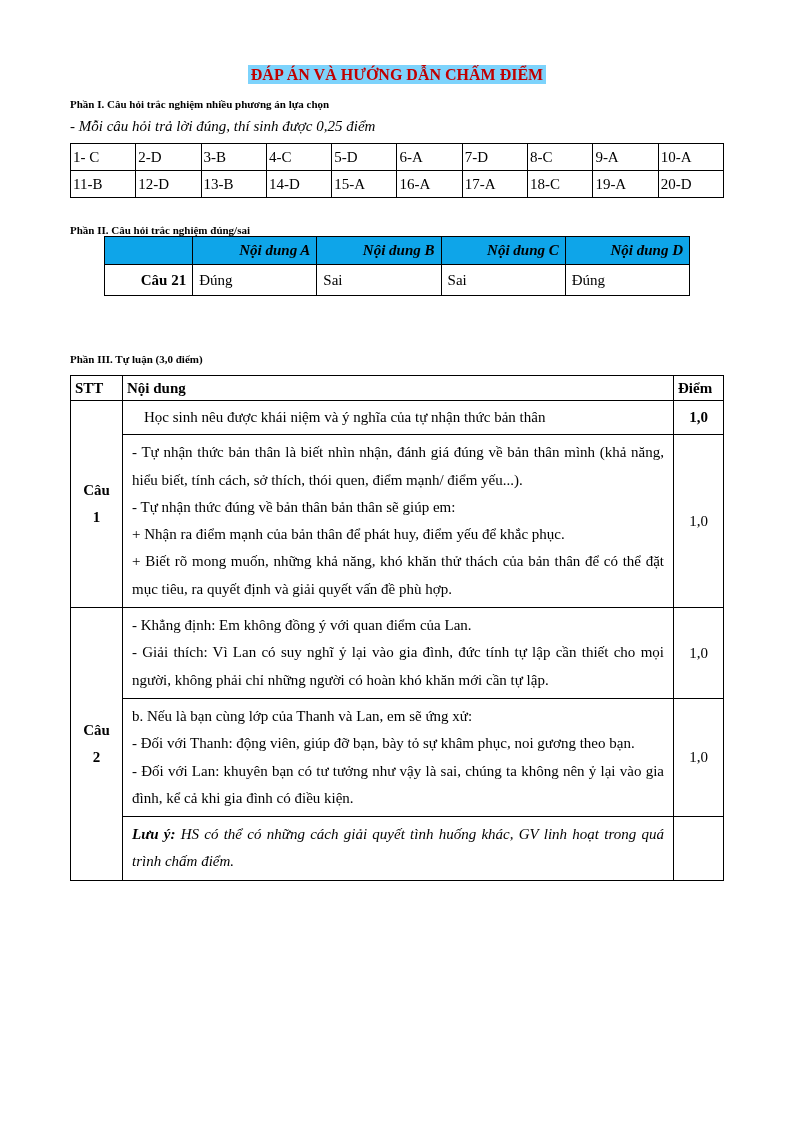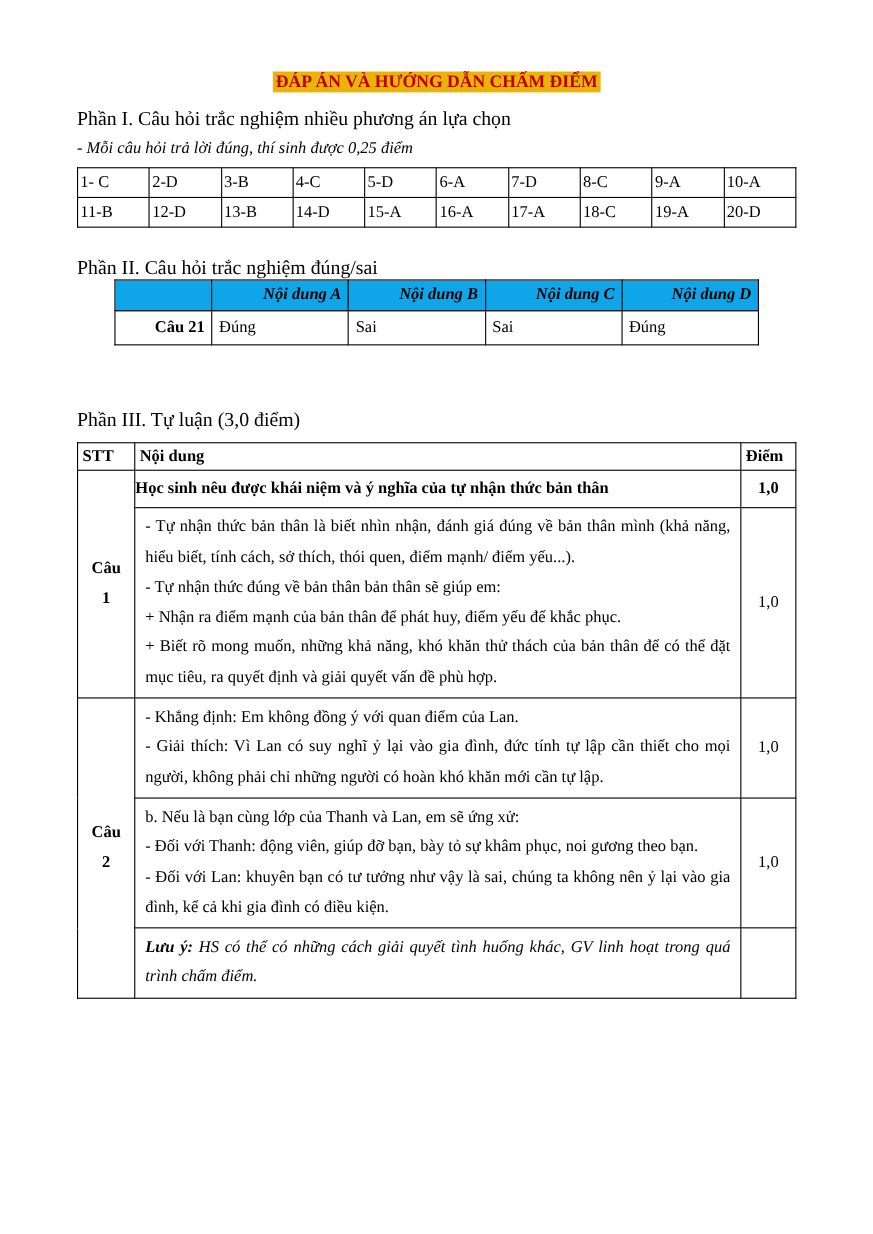--- a/index.html
+++ b/index.html
@@ -9,43 +9,43 @@
     width: 794px;
     height: 1122px;
     margin: 0 auto;
     background: #ffffff;
     font-family: "Liberation Serif", "DejaVu Serif", serif;
     color: #000000;
     padding: 66px 70px 0 70px;
     overflow: hidden;
   }
   .doc-title { margin: 0 0 14px 0; text-align: center; font-size: 16px; font-weight: bold; }
-  .doc-title .highlight { background: #eab308; color: #c00000; padding: 1px 3px; }
-  .section-heading { font-size: 18px; font-weight: normal; margin: 0; }
+  .doc-title .highlight { background: #7dd3fc; color: #c00000; padding: 1px 3px; }
+  .section-heading { font-size: 11px; font-weight: bold; margin: 0; }
   .heading-p1 { margin-bottom: 8px; }
   .heading-p2 { margin-bottom: 0; }
   .heading-p3 { margin-bottom: 10px; }
   .note-line { font-style: italic; font-size: 15px; margin: 5px 0 8px 0; }
 
   table { border-collapse: collapse; }
   td, th { border: 1px solid #000000; font-size: 15px; }
 
   .answers-table { width: 100%; table-layout: fixed; margin-bottom: 26px; }
   .answers-table td { text-align: left; height: 27px; padding: 2px 2px; }
 
   .tf-table { width: 586px; margin-left: 34px; margin-bottom: 57px; table-layout: fixed; }
   .tf-table th { background: #0ea5e9; text-align: right; height: 28px; padding: 2px 6px; font-style: italic; }
   .tf-table td { text-align: left; height: 31px; padding: 2px 6px; }
   .tf-table .row-label { text-align: right; font-weight: bold; padding-left: 7px; }
 
   .essay-table { width: 100%; table-layout: fixed; }
   .essay-table th { text-align: left; height: 25px; padding: 2px 4px; }
   .stt-cell { font-weight: bold; text-align: center; vertical-align: middle; white-space: pre-line; line-height: 1.8; }
   .content-cell { padding: 4px 9px; line-height: 1.82; text-align: justify; white-space: pre-line; vertical-align: top; }
-  .content-bold { font-weight: bold; white-space: normal; padding: 3px 0; }
+  .content-bold { font-weight: normal; white-space: normal; padding: 3px 21px; }
   .score-cell { text-align: center; vertical-align: middle; }
   .score-bold { font-weight: bold; }
   .remark-cell { font-style: italic; white-space: normal; }
   .remark-label { font-weight: bold; }
 </style>
 </head>
 <body>
 
 <div class="page">
 

